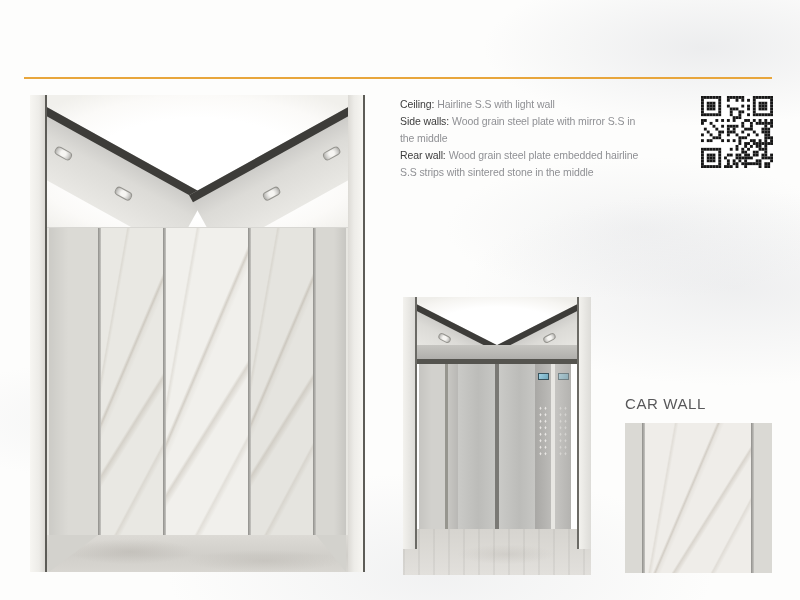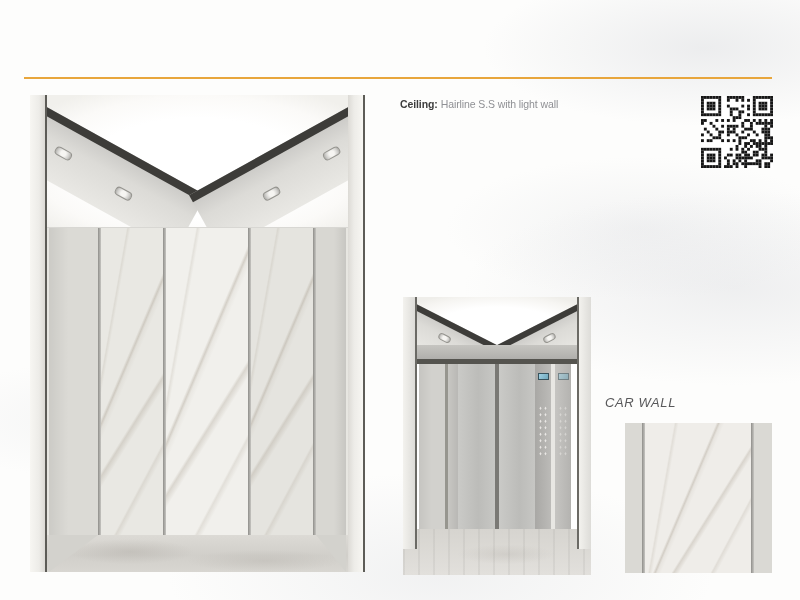--- a/index.html
+++ b/index.html
@@ -69,29 +69,29 @@
   .d-floor{left:0;top:232px;width:188px;height:46px;
     background-image:
       repeating-linear-gradient(90deg, rgba(150,149,145,.14) 0 2px, transparent 2px 15px),
       radial-gradient(ellipse 70px 14px at 55% 55%, rgba(160,155,148,.20), transparent 70%),
       linear-gradient(180deg,#d6d4cf 0%,#e2e0dc 100%);}
   .d-outer{top:0;height:252px;width:14px;background:linear-gradient(90deg,#f3f2ee,#dddcd8);}
   .d-outer.ol{left:0;border-right:2px solid #6b6a65;}
   .d-outer.or{right:0;border-left:2px solid #6b6a65;}
 
   
-  .carwall-label{position:absolute;left:605px;top:395px;font-size:13px;letter-spacing:.6px;color:#58585A;font-style:italic;}
+  .carwall-label{position:absolute;left:625px;top:395px;font-size:15px;letter-spacing:.6px;color:#58585A;}
   .cw-img{left:625px;top:423px;width:147px;height:150px;background:#eceae5;overflow:hidden;}
   .cw-side{top:0;height:150px;width:17px;background:#dad9d4;}
   .cw-strip{top:0;height:150px;width:3px;}
   .cw-center{left:20px;top:0;width:106px;height:150px;}
 
   
   .specs{position:absolute;left:400px;top:96px;width:242px;font-size:10.5px;line-height:17px;letter-spacing:-.1px;}
-  .spec-label{font-weight:bold;color:#3C3C3C;margin-right:3px;}
+  .spec-label{font-weight:normal;color:#3C3C3C;margin-right:3px;}
   .spec-value{color:#8F9094;}
 
   
   .qr{position:absolute;left:701px;top:96px;width:72px;height:72px;background:#fff;}
   .qr svg{display:block;}
 </style>
 </head>
 <body>
 
 <div class="page">
@@ -125,20 +125,22 @@
         <div class="spot" style="right:86px;top:28px;"></div>
         <div class="spot" style="right:158px;top:34px;"></div>
       </div>
     </div>
     <div class="abs pilaster pl"></div>
     <div class="abs pilaster pr"></div>
   </div>
 
   <div class="specs">
     <div class="spec"><span class="spec-label">Ceiling:</span><span class="spec-value">Hairline S.S with light wall</span></div>
+    <div class="spec"><span class="spec-label">Side walls:</span><span class="spec-value">Wood grain steel plate with mirror S.S in the middle</span></div>
+    <div class="spec"><span class="spec-label">Rear wall:</span><span class="spec-value">Wood grain steel plate embedded hairline S.S strips with sintered stone in the middle</span></div>
   </div>
 
   <div class="qr">
       <svg width="72" height="72" viewBox="0 0 72 72">
         <g fill="#161616">
           <rect x="25.919999999999998" y="0" width="2.88" height="2.88"></rect>
           <rect x="28.799999999999997" y="0" width="2.88" height="2.88"></rect>
           <rect x="31.68" y="0" width="2.88" height="2.88"></rect>
           <rect x="34.56" y="0" width="2.88" height="2.88"></rect>
           <rect x="37.44" y="0" width="2.88" height="2.88"></rect>

